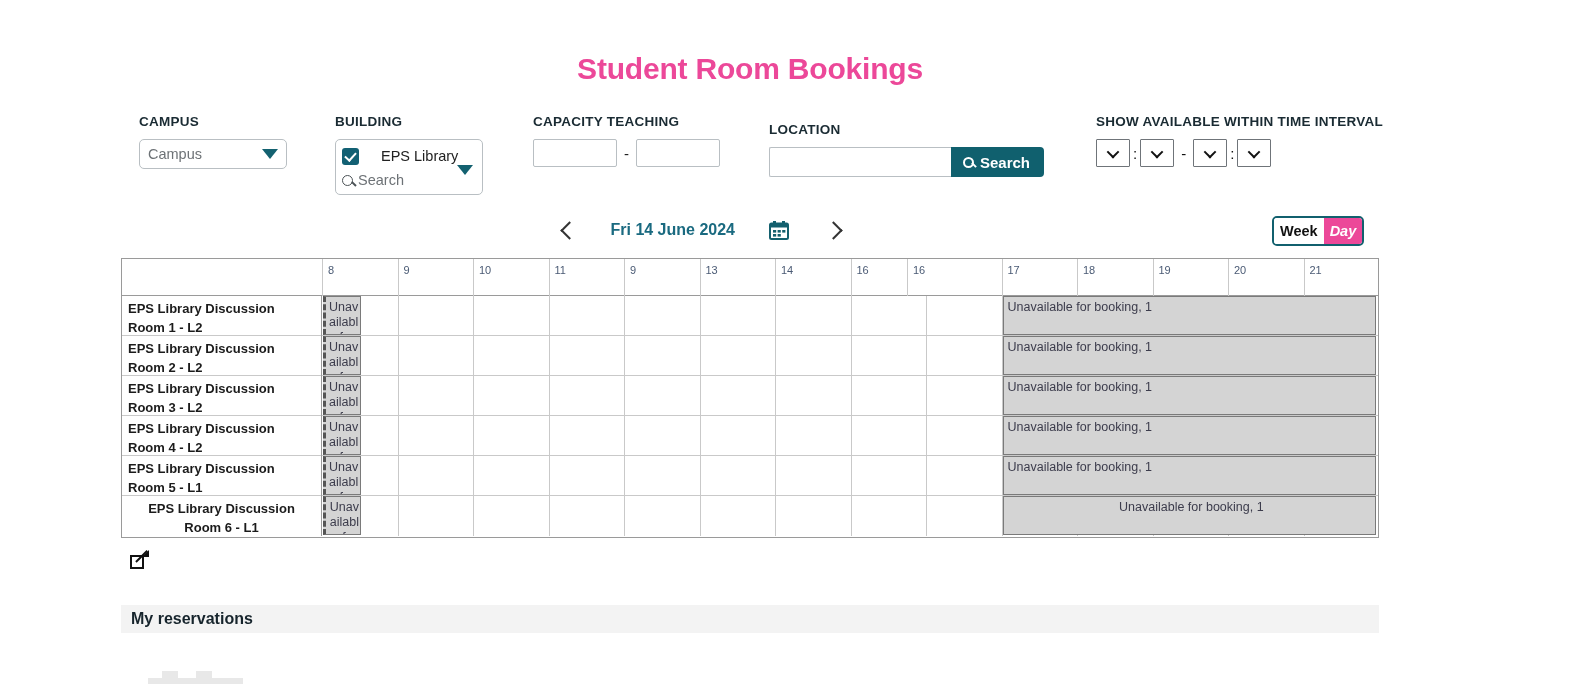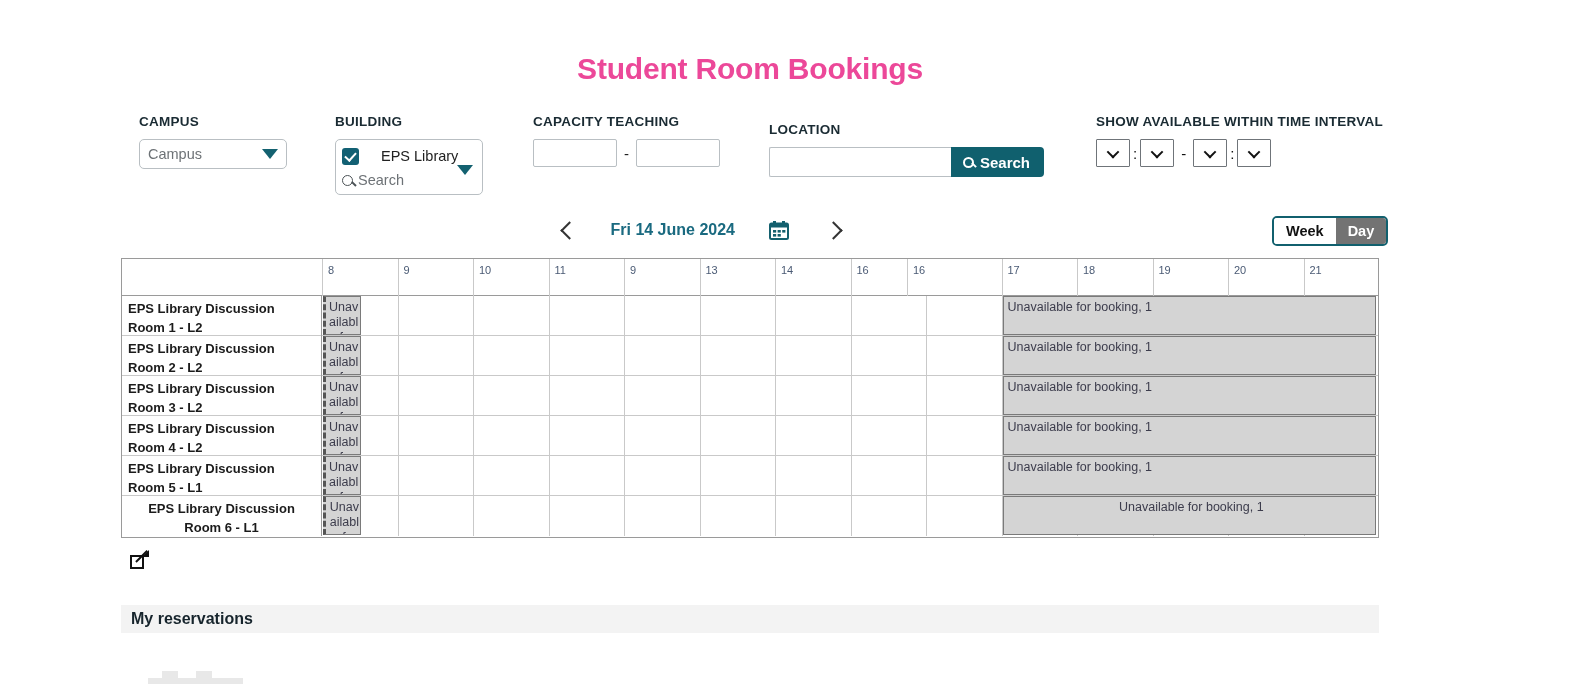--- a/index.html
+++ b/index.html
@@ -119,25 +119,25 @@
   .chev.right::before { transform: rotate(45deg); }
   .date-text { font-size: 16px; font-weight: bold; color:#1a6a80; white-space:nowrap; }
   .cal-icon { width: 20px; height: 19px; position: relative; cursor:pointer; }
 
   
   .wd-toggle {
     position: absolute; left: 1272px; top: 216px;
     display: flex; border: 2px solid #11606e; border-radius: 5px; overflow: hidden;
   }
   .wd-btn {
-    font-size: 14.5px; font-weight: bold; padding: 4px 12px; cursor: pointer;
+    font-size: 14.5px; font-weight: bold; padding: 4px 6px; cursor: pointer;
     font-family: "Liberation Sans", sans-serif; line-height: 18px;
   }
   .wd-btn.inactive { background:#fff; color:#111; }
-  .wd-btn.active { background:#737373; color:#fff; }
+  .wd-btn.active { background:#ec4899; color:#fff;font-style:italic; }
 
   
   .grid {
     position: absolute; left: 121px; top: 258px;
     width: 1258px; height: 280px;
     border: 1px solid #9a9a9a; background:#fff;
   }
   .grid-head { position: relative; height: 37px; border-bottom: 1px solid #9a9a9a; }
   .head-cell {
     position: absolute; top: 0; height: 37px;

